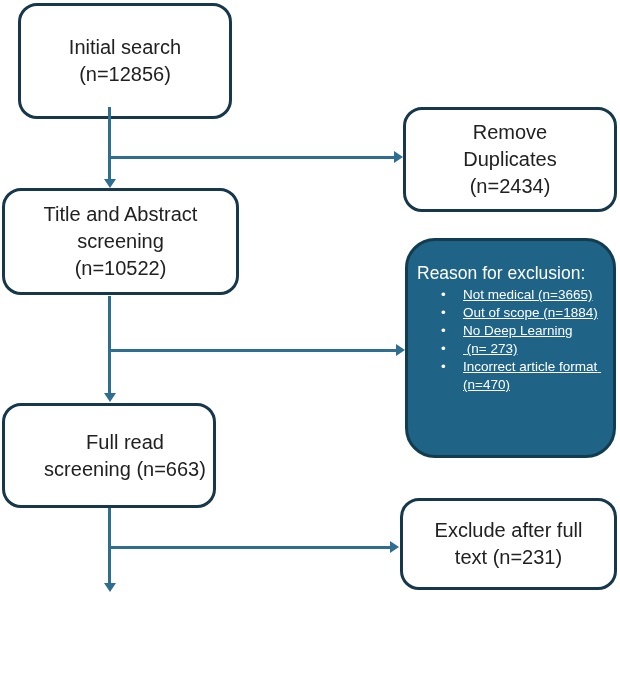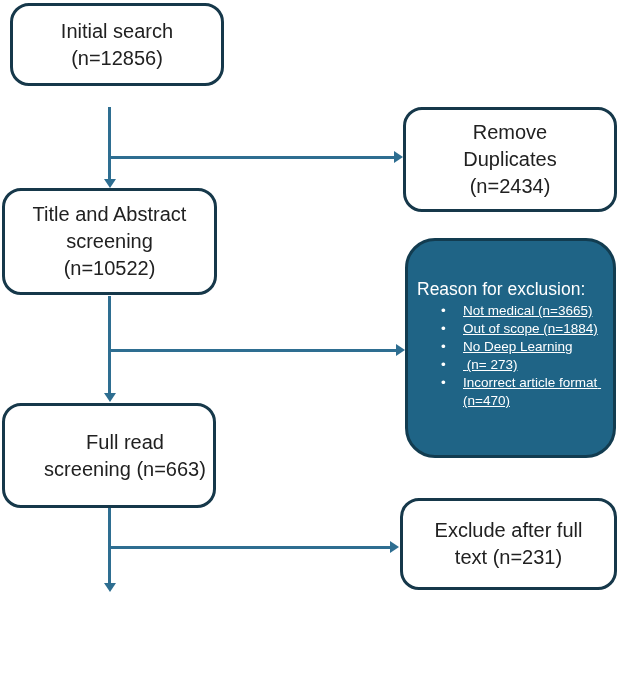--- a/index.html
+++ b/index.html
@@ -27,36 +27,36 @@
     justify-content: center;
     text-align: center;
     color: #212121;
     font-size: 20px;
     line-height: 27px;
   }
   .flow-box .label {
     white-space: pre-line;
     padding: 0 6px;
   }
-  .box-initial   { left: 10px;   top: 3px;   width: 214px; height: 83px; align-items: center; }
-  .box-title-abs { left: 2px;   top: 188px; width: 215px; height: 107px; }
+  .box-initial   { left: 18px;   top: 3px;   width: 214px; height: 116px; align-items: center; }
+  .box-title-abs { left: 2px;   top: 188px; width: 237px; height: 107px; }
   .box-fullread  { left: 2px;   top: 403px; width: 214px; height: 105px; padding-left: 32px; }
   .box-included  { left: 2px;   top: 592px; width: 214px; height: 104px; }
   .box-dupes     { left: 403px; top: 107px; width: 214px; height: 105px; }
   .box-exclude   { left: 400px; top: 498px; width: 217px; height: 92px;  }
   
   .box-exclusion {
     position: absolute;
     box-sizing: border-box;
     left: 405px; top: 238px; width: 211px; height: 220px;
     background: #1f6486;
     border: 3px solid #123c50;
     border-radius: 30px;
     color: #ffffff;
-    padding: 38px 6px 0 8px;
+    padding: 22px 6px 0 8px;
   }
   .box-exclusion .exclusion-title {
     font-size: 17.5px;
     line-height: 20px;
     margin: 0 0 3px 1px;
     font-weight: normal;
   }
   .box-exclusion ul {
     list-style: none;
     margin: 0;

